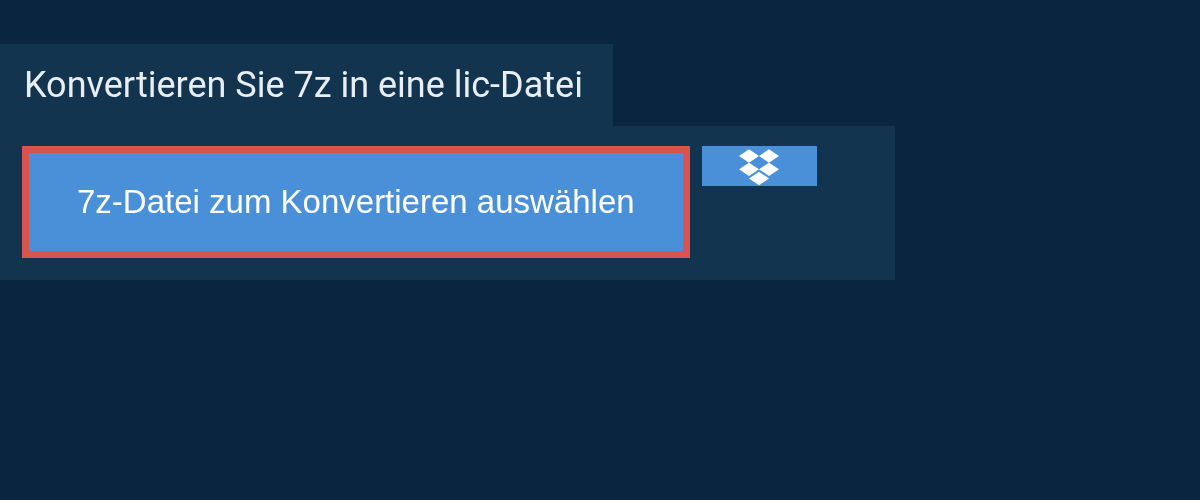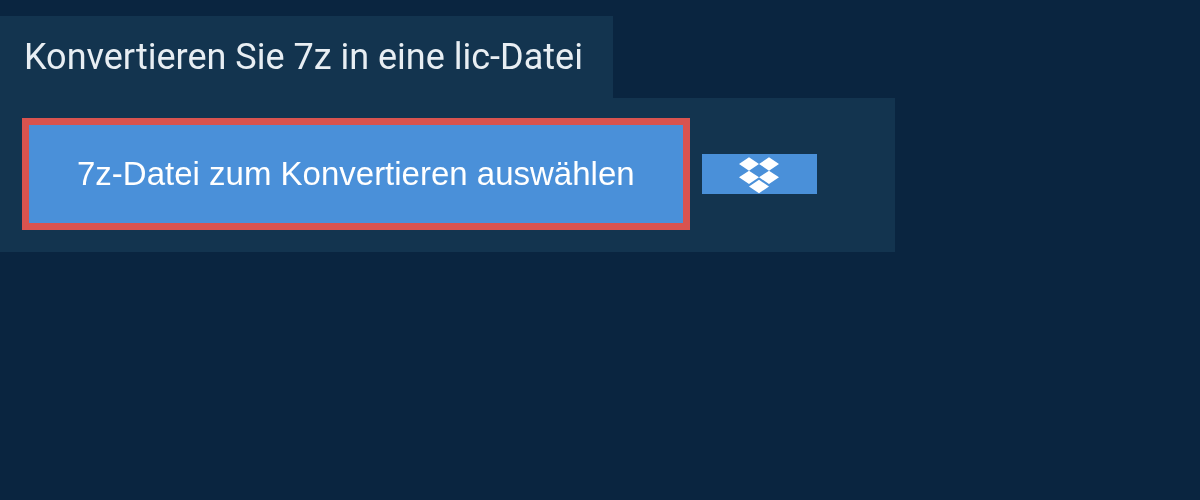--- a/index.html
+++ b/index.html
@@ -11,36 +11,36 @@
       width: 1200px;
       height: 500px;
       background: #0a2540;
       font-family: -apple-system, BlinkMacSystemFont, "Segoe UI", Roboto, Helvetica, Arial, sans-serif;
       overflow: hidden;
     }
     .tab-header {
       background: #13344f;
       display: inline-block;
       padding: 20px 30px 20px 24px;
-      margin-top: 16px;
+      margin-top: 44px;
     }
     .tab-header-text {
       color: #e8eef3;
       font-size: 36px;
       font-weight: 400;
     }
     .panel {
       background: #13344f;
       padding: 20px 22px 22px 22px;
       width: 895px;
     }
     .button-row {
       display: flex;
       gap: 12px;
-      align-items: center;
+      align-items: flex-start;
     }
     .select-button-wrapper {
       border: 7px solid #d9534f;
       flex: 0 0 auto;
     }
     .select-button {
       background: #4a90d9;
       color: #ffffff;
       font-size: 33px;
       font-weight: 400;

